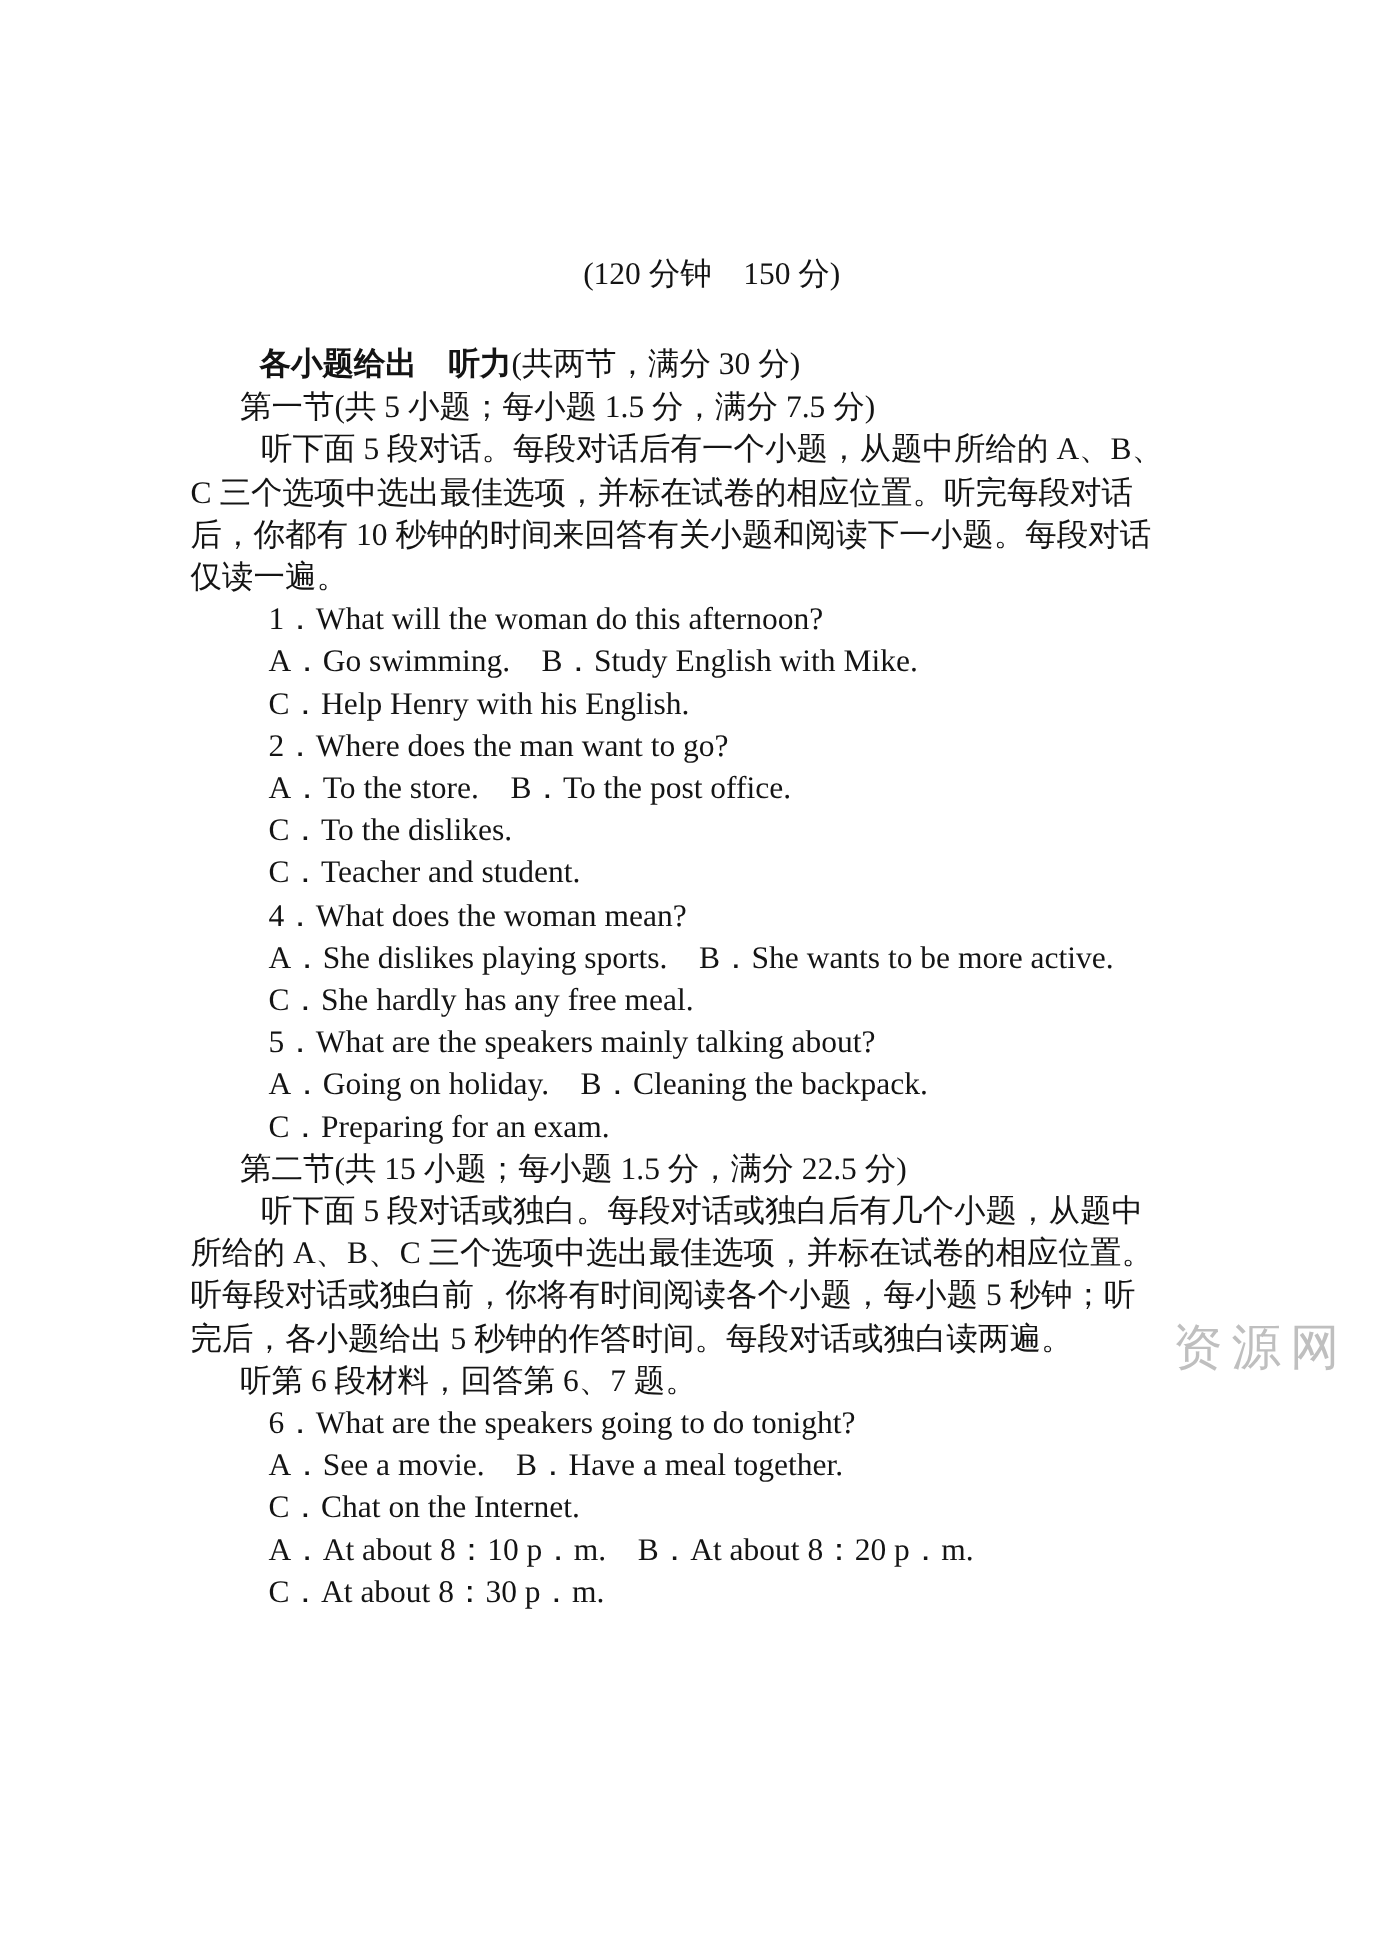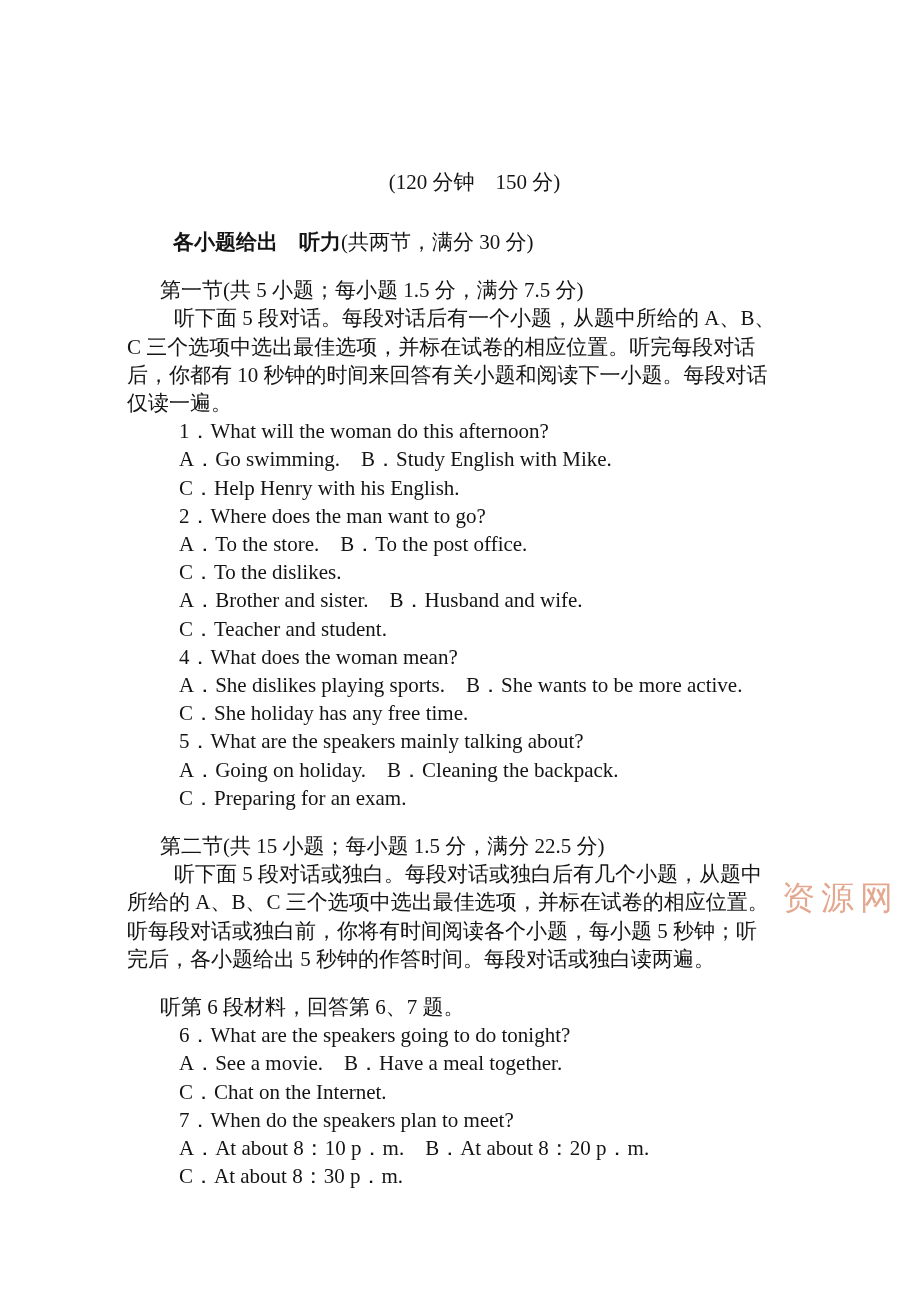--- a/index.html
+++ b/index.html
@@ -34,30 +34,30 @@
     text-align: center;
     width: 695px;
   }
   .body-lines { margin-top: 32px; font-size: 21px; }
   .line { line-height: 28.2px; white-space: nowrap; }
   .cn-bold {
     font-weight: bold;
     font-family: "Liberation Sans", "DejaVu Sans", sans-serif;
   }
   .ind-h1 { padding-left: 46px; }
-  .ind-h2 { padding-left: 33px; margin-top: 20px; }
+  .ind-h2 { padding-left: 33px; }
   .ind-p  { padding-left: 47px; }
   .ind-q  { padding-left: 52px; }
   .watermark {
     position: absolute;
     left: 782px;
     top: 876px;
     font-size: 33px;
     letter-spacing: 6px;
-    color: #c2410c;
+    color: #737373;
     opacity: 0.45;
     font-family: "Liberation Sans", "DejaVu Sans", sans-serif;
     pointer-events: none;
   }
 </style>
 </head>
 <body>
 
 <div class="page">
   <div class="watermark">资源网</div>
@@ -77,40 +77,38 @@
       <div class="line">仅读一遍。</div>
 
       <div class="line ind-q">1．What will the woman do this afternoon?</div>
       <div class="line ind-q">A．Go swimming.　B．Study English with Mike.</div>
       <div class="line ind-q">C．Help Henry with his English.</div>
 
       <div class="line ind-q">2．Where does the man want to go?</div>
       <div class="line ind-q">A．To the store.　B．To the post office.</div>
       <div class="line ind-q">C．To the dislikes.</div>
 
-      <div class="line ind-q">A．Brother and sister.　B．Husband and wife.</div>
       <div class="line ind-q">C．Teacher and student.</div>
 
       <div class="line ind-q">4．What does the woman mean?</div>
       <div class="line ind-q">A．She dislikes playing sports.　B．She wants to be more active.</div>
-      <div class="line ind-q">C．She holiday has any free time.</div>
+      <div class="line ind-q">C．She hardly has any free meal.</div>
 
       <div class="line ind-q">5．What are the speakers mainly talking about?</div>
       <div class="line ind-q">A．Going on holiday.　B．Cleaning the backpack.</div>
       <div class="line ind-q">C．Preparing for an exam.</div>
 
       <div class="line ind-h2">第二节(共 15 小题；每小题 1.5 分，满分 22.5 分)</div>
       <div class="line ind-p">听下面 5 段对话或独白。每段对话或独白后有几个小题，从题中</div>
       <div class="line">所给的 A、B、C 三个选项中选出最佳选项，并标在试卷的相应位置。</div>
       <div class="line">听每段对话或独白前，你将有时间阅读各个小题，每小题 5 秒钟；听</div>
       <div class="line">完后，各小题给出 5 秒钟的作答时间。每段对话或独白读两遍。</div>
       <div class="line ind-h2">听第 6 段材料，回答第 6、7 题。</div>
 
       <div class="line ind-q">6．What are the speakers going to do tonight?</div>
       <div class="line ind-q">A．See a movie.　B．Have a meal together.</div>
       <div class="line ind-q">C．Chat on the Internet.</div>
 
-      <div class="line ind-q">7．When do the speakers plan to meet?</div>
       <div class="line ind-q">A．At about 8：10 p．m.　B．At about 8：20 p．m.</div>
       <div class="line ind-q">C．At about 8：30 p．m.</div>
     </div>
   </div>
 </div>
 
 </body></html>

